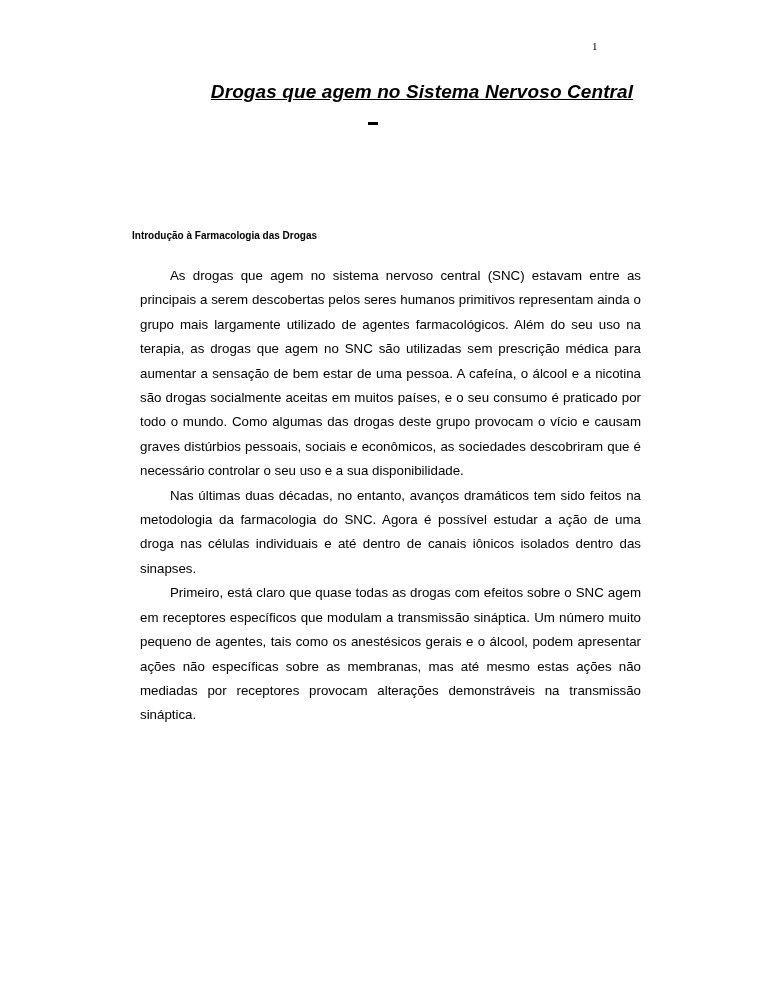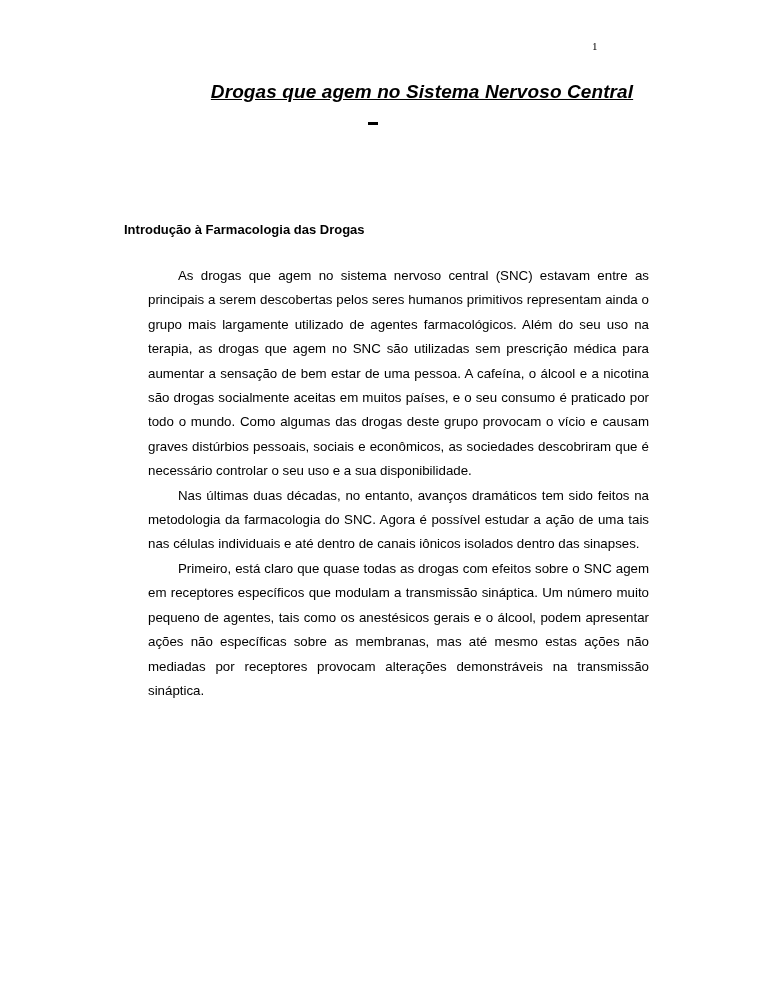--- a/index.html
+++ b/index.html
@@ -12,35 +12,35 @@
       position: absolute; left: 16px; width: 768px; top: 80px; text-align: center;
       font-family: "Liberation Sans", sans-serif; font-size: 19px; font-weight: bold;
       font-style: italic; text-decoration: underline; letter-spacing: 0.1px;
       padding-left: 44px; box-sizing: border-box; margin: 0; line-height: 24px;
     }
     .dash {
       position: absolute; left: 368px; top: 122px; width: 10px; height: 3px; background: #000;
     }
     .section-heading {
       position: absolute; left: 124px; top: 222px;
-      font-family: "Liberation Sans", sans-serif; font-size: 13px; font-weight: bold; margin: 0;
+      font-family: "Liberation Sans", sans-serif; font-size: 10px; font-weight: bold; margin: 8px;
     }
     .body-text {
-      position: absolute; left: 148px; top: 264px; width: 501px;
+      position: absolute; left: 140px; top: 264px; width: 501px;
       font-family: "Liberation Sans", sans-serif; font-size: 13.3px; line-height: 24.4px;
       text-align: justify;
     }
     .body-text p { margin: 0; text-indent: 30px; }
   </style>
 </head>
 <body>
 
 <div>
   <div class="page-number">1</div>
   <h1 class="title">Drogas que agem no Sistema Nervoso Central</h1>
   <div class="dash"></div>
   <h2 class="section-heading">Introdução à Farmacologia das Drogas</h2>
   <div class="body-text">
     <p>As drogas que agem no sistema nervoso central (SNC) estavam entre as principais a serem descobertas pelos seres  humanos primitivos representam ainda o grupo  mais largamente utilizado de agentes farmacológicos.  Além do seu uso na terapia, as drogas que agem no SNC são utilizadas sem prescrição médica para aumentar a sensação de bem estar de uma pessoa.   A cafeína, o álcool e a nicotina são drogas socialmente aceitas em muitos países, e o seu consumo é praticado por todo o mundo.   Como algumas das drogas deste grupo provocam o vício e causam graves distúrbios pessoais, sociais e econômicos, as sociedades descobriram que é necessário controlar o seu uso e a sua disponibilidade.</p>
-    <p>Nas últimas duas décadas, no entanto, avanços dramáticos tem  sido feitos na metodologia da farmacologia do SNC.  Agora é possível estudar a ação de uma tais nas células individuais e até dentro de canais iônicos isolados dentro das sinapses.</p>
+    <p>Nas últimas duas décadas, no entanto, avanços dramáticos tem  sido feitos na metodologia da farmacologia do SNC.  Agora é possível estudar a ação de uma droga nas células individuais e até dentro de canais iônicos isolados dentro das sinapses.</p>
     <p>Primeiro, está claro que quase todas as drogas com efeitos sobre o SNC agem em receptores específicos que modulam a transmissão sináptica.  Um número muito pequeno de agentes, tais como os anestésicos gerais e o álcool, podem apresentar ações não específicas sobre as membranas, mas até mesmo estas ações não mediadas por receptores provocam alterações demonstráveis na transmissão sináptica.</p>
   </div>
 </div>
 
 </body></html>

